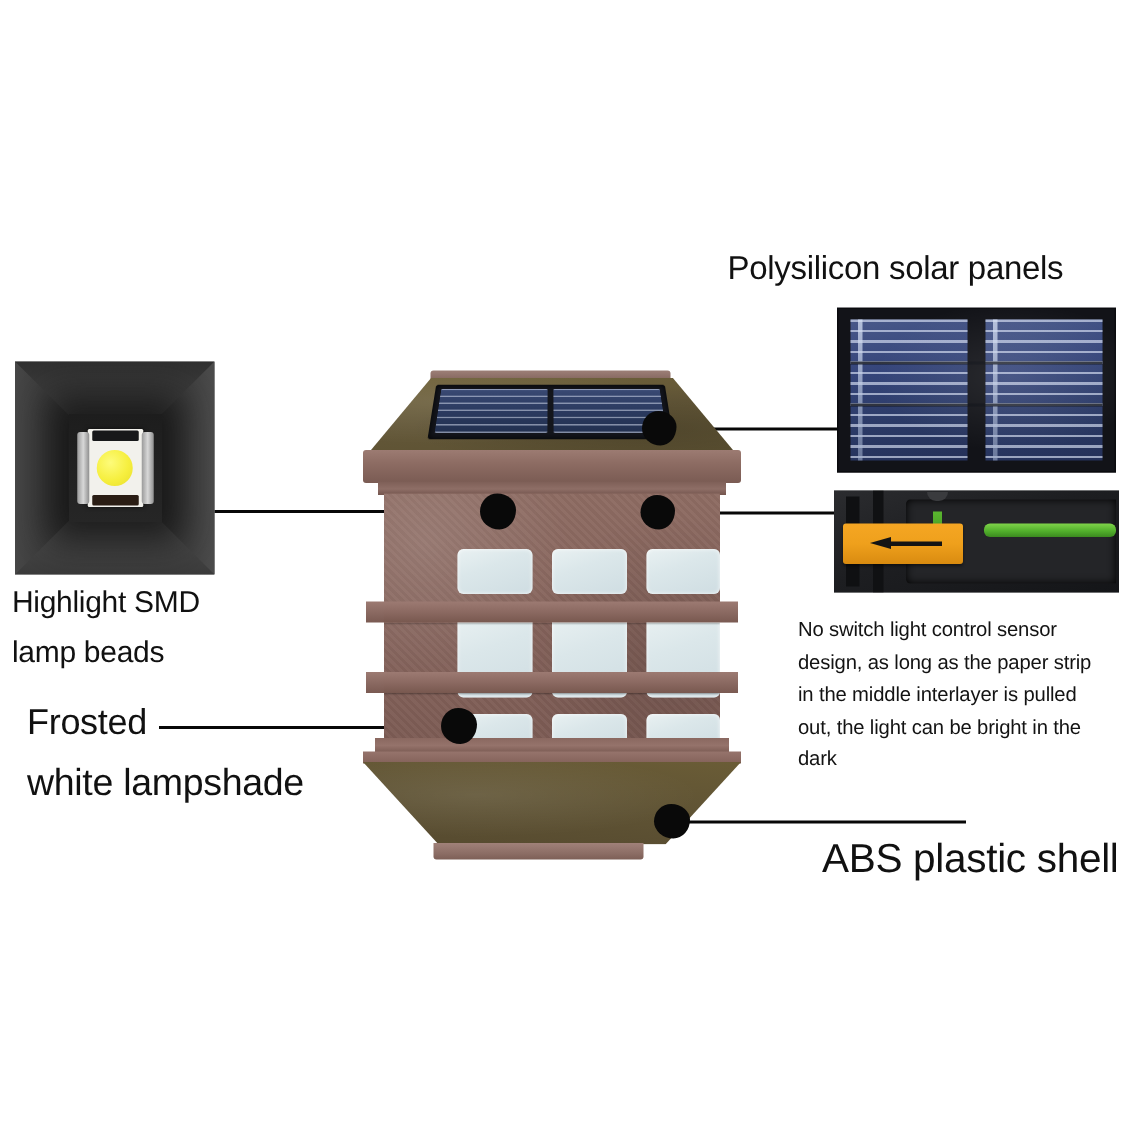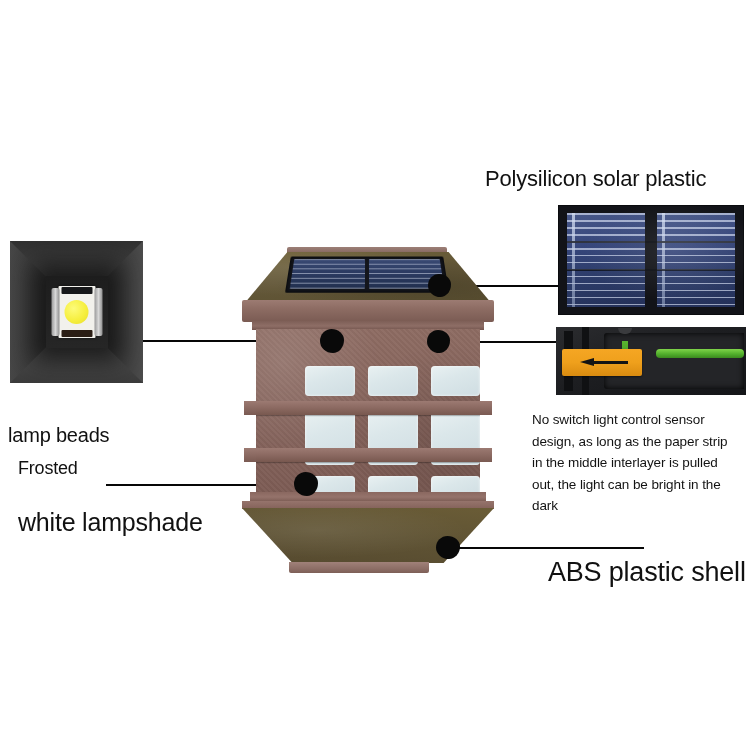--- a/index.html
+++ b/index.html
@@ -255,25 +255,26 @@
   .sw-screw{position:absolute;left:62px;top:1px;width:14px;height:6px;background:#3a3b3e;border-radius:0 0 6px 6px;}
 
   
   .clip{overflow:hidden;}
 </style>
 </head>
 <body>
 
 <div id="stage">
 
-  <div class="label" style="left:485px;top:166px;font-size:22px;">Polysilicon solar plastic</div>
-
+  <div class="label" style="left:485px;top:166px;font-size:22px;">Polysilicon solar panels</div>
+
+  <div class="label" style="left:8px;top:391px;font-size:20px;">Highlight SMD</div>
   <div class="label" style="left:8px;top:424px;font-size:20px;">lamp beads</div>
 
-  <div class="label" style="left:18px;top:458px;font-size:18px;">Frosted</div>
+  <div class="label" style="left:18px;top:468px;font-size:24px;">Frosted</div>
   <div class="label" style="left:18px;top:508px;font-size:25px;">white lampshade</div>
 
   <div class="label" style="left:548px;top:557px;font-size:27px;">ABS plastic shell</div>
 
   <div class="para" style="left:532px;top:409px;width:208px;">No switch light control sensor design, as long as the paper strip in the middle interlayer is pulled out, the light can be bright in the dark</div>
 
   <div class="leader" style="left:143px;top:340px;width:189px;"></div>
 
   <div class="leader" style="left:106px;top:484px;width:199px;"></div>
 

